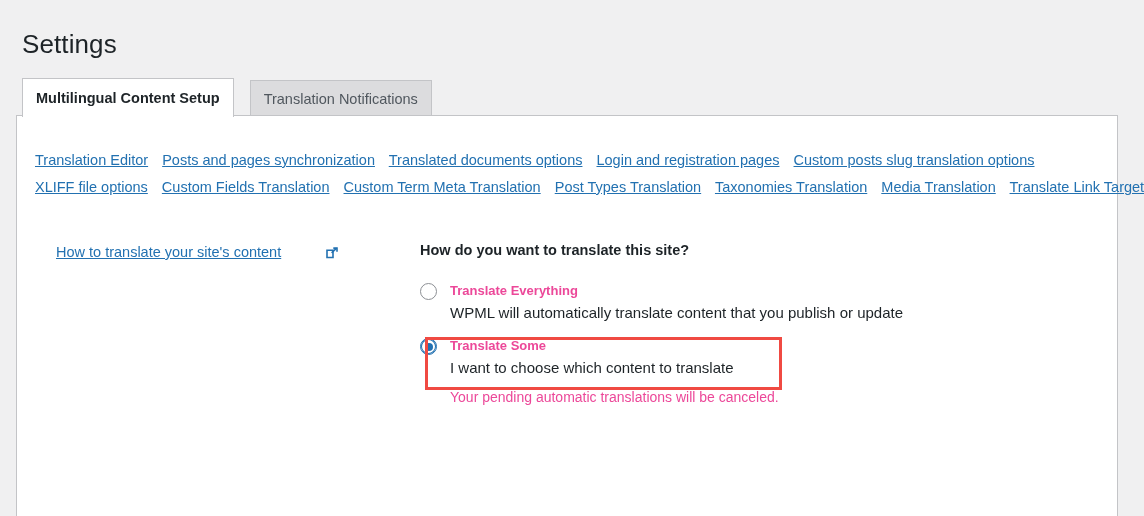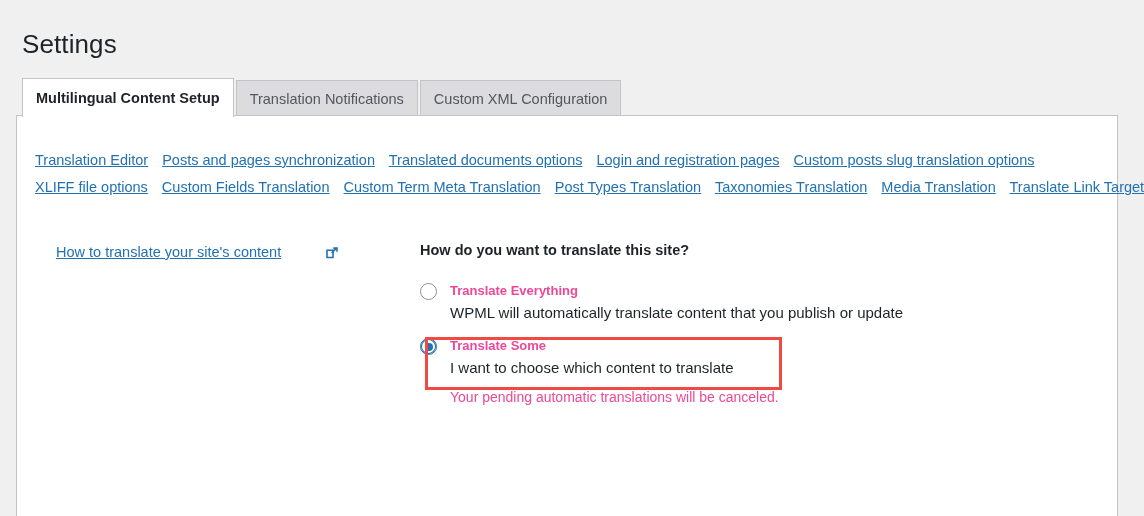--- a/index.html
+++ b/index.html
@@ -42,21 +42,21 @@
     height: 37px;
     padding: 0 13px;
     display: flex;
     align-items: center;
     font-size: 14.5px;
     line-height: 1;
     border: 1px solid #c3c4c7;
     border-bottom: none;
     background: #dcdcde;
     color: #50575e;
-    margin-right: 2px;
+    margin-right: 16px;
     white-space: nowrap;
   }
   .tab + .tab { margin-left: 0; }
   .tab.active {
     background: #ffffff;
     color: #1d2327;
     font-weight: bold;
     height: 39px;
     border-color: #c3c4c7;
     position: relative;
@@ -233,23 +233,20 @@
 <body>
 
 <h1 class="page-title">Settings</h1>
 
 <div class="tab-strip">
   <div class="tab active">
     <span>Multilingual Content Setup</span>
   </div>
   <div class="tab">
     <span>Translation Notifications</span>
-  </div>
-  <div class="tab">
-    <span>Custom XML Configuration</span>
   </div>
 </div>
 
 <div class="panel">
 
   <div class="quicklinks">
     <div class="quicklinks-row">
       <a class="qlink">Translation Editor</a>
       <a class="qlink">Posts and pages synchronization</a>
       <a class="qlink">Translated documents options</a>

